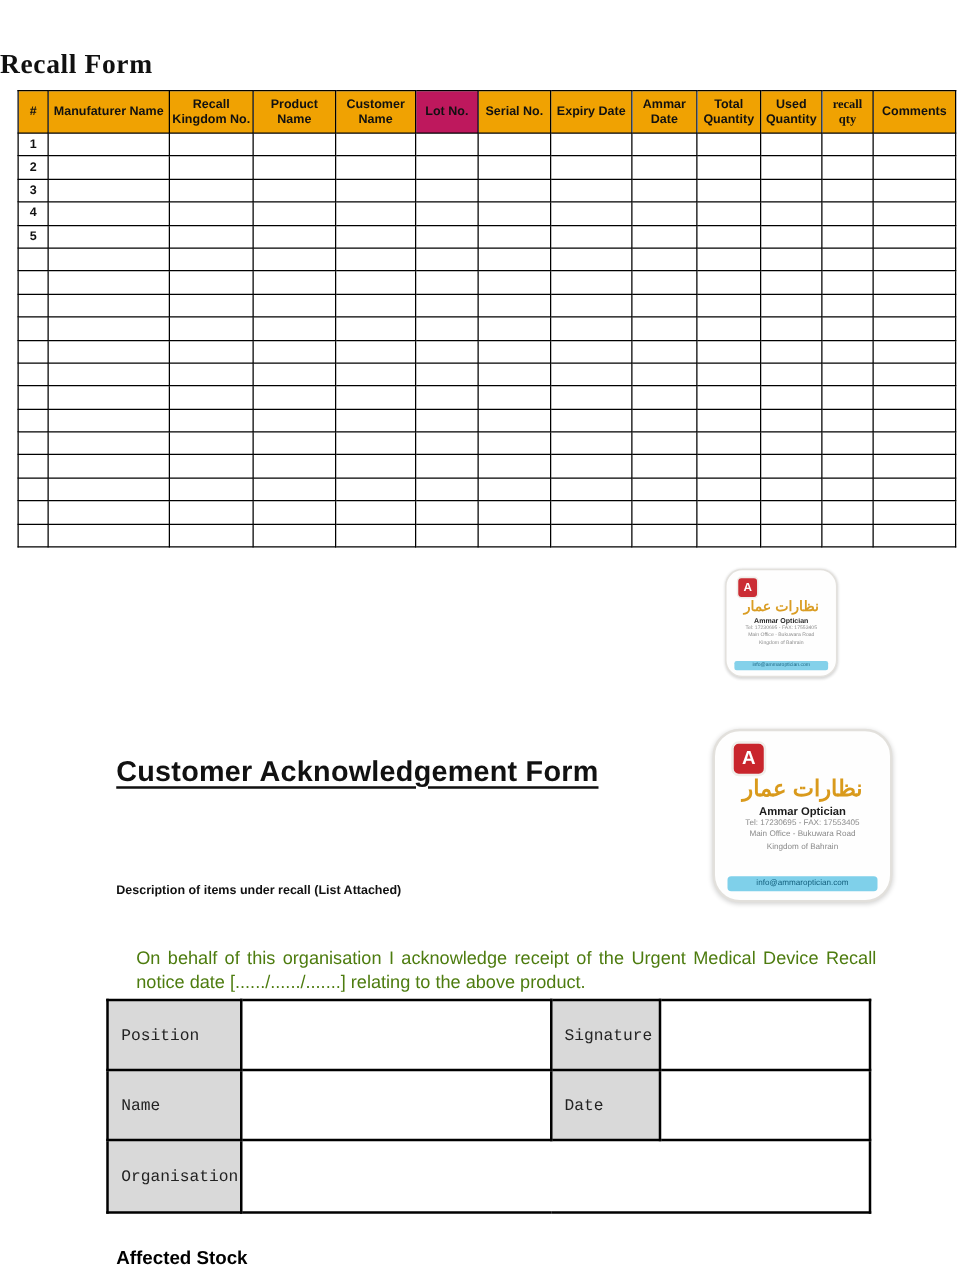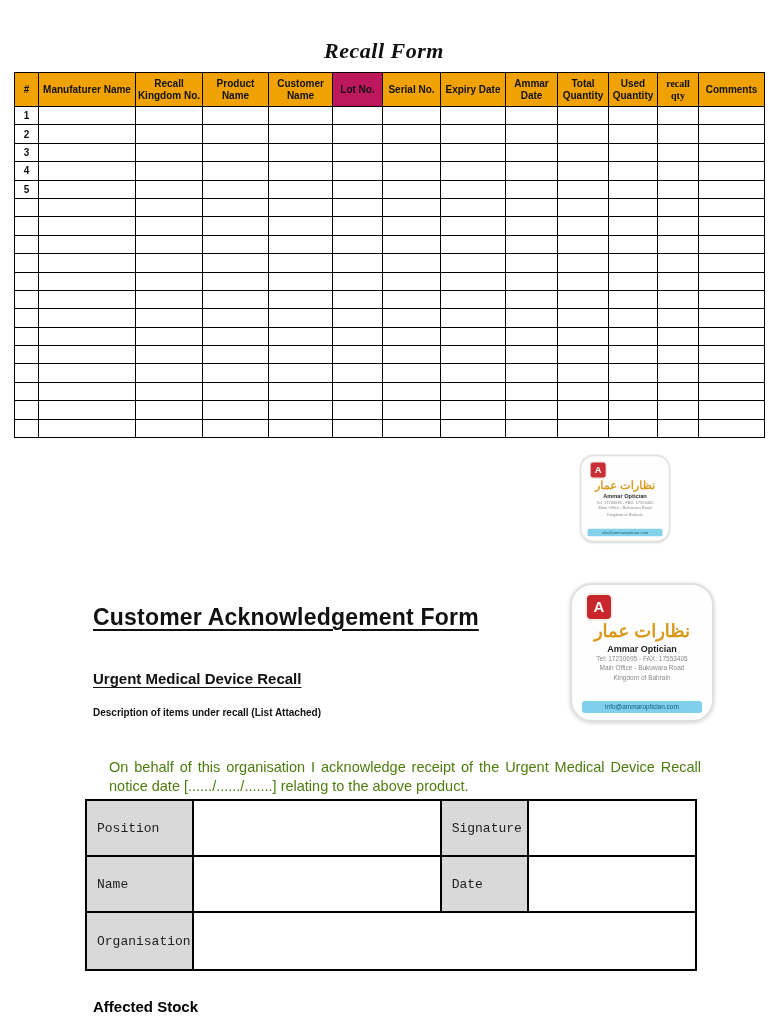--- a/index.html
+++ b/index.html
@@ -14,28 +14,27 @@
   .page {
     position: relative;
     width: 768px; height: 1024px;
     background: #ffffff;
   }
 
   
   .recall-title {
     position: absolute;
     left: 0; top: 38px; width: 768px;
-    text-align: center;
+    text-align: left;
     font-family: "Liberation Serif", serif;
     font-size: 22px;
     font-weight: 700;
     letter-spacing: 0.5px;
     color: #111;
     margin: 0;
-    font-style: italic;
   }
   .recall-table {
     position: absolute;
     left: 14px; top: 72px;
     width: 750px;
     border-collapse: collapse;
     table-layout: fixed;
   }
   .recall-table th {
     border: 1px solid #000;
@@ -522,21 +521,20 @@
       <div class="logo-arabic" style="color: rgb(217, 154, 28);">نظارات عمار</div>
       <div class="logo-name">Ammar Optician</div>
       <div class="logo-line">Tel: 17230695 - FAX: 17553405</div>
       <div class="logo-line">Main Office - Bukuwara Road</div>
       <div class="logo-line">Kingdom of Bahrain</div>
     </div>
     <div class="logo-bar" style="background: rgb(127, 208, 234);">info@ammaroptician.com</div>
   </div>
 
   <h2 class="ack-title">Customer Acknowledgement Form</h2>
-  <h3 class="ack-subtitle">Urgent Medical Device Recall</h3>
   <h4 class="ack-desc">Description of items under recall (List Attached)</h4>
   <p class="ack-body">On behalf of this organisation I acknowledge receipt of the Urgent Medical Device Recall notice date [....../....../.......] relating to the above product.</p>
 
   <table class="ack-table">
     <colgroup>
       <col style="width:95px">
         <col style="width:248px">
         <col style="width:87px">
         <col style="width:168px">
     </colgroup>

